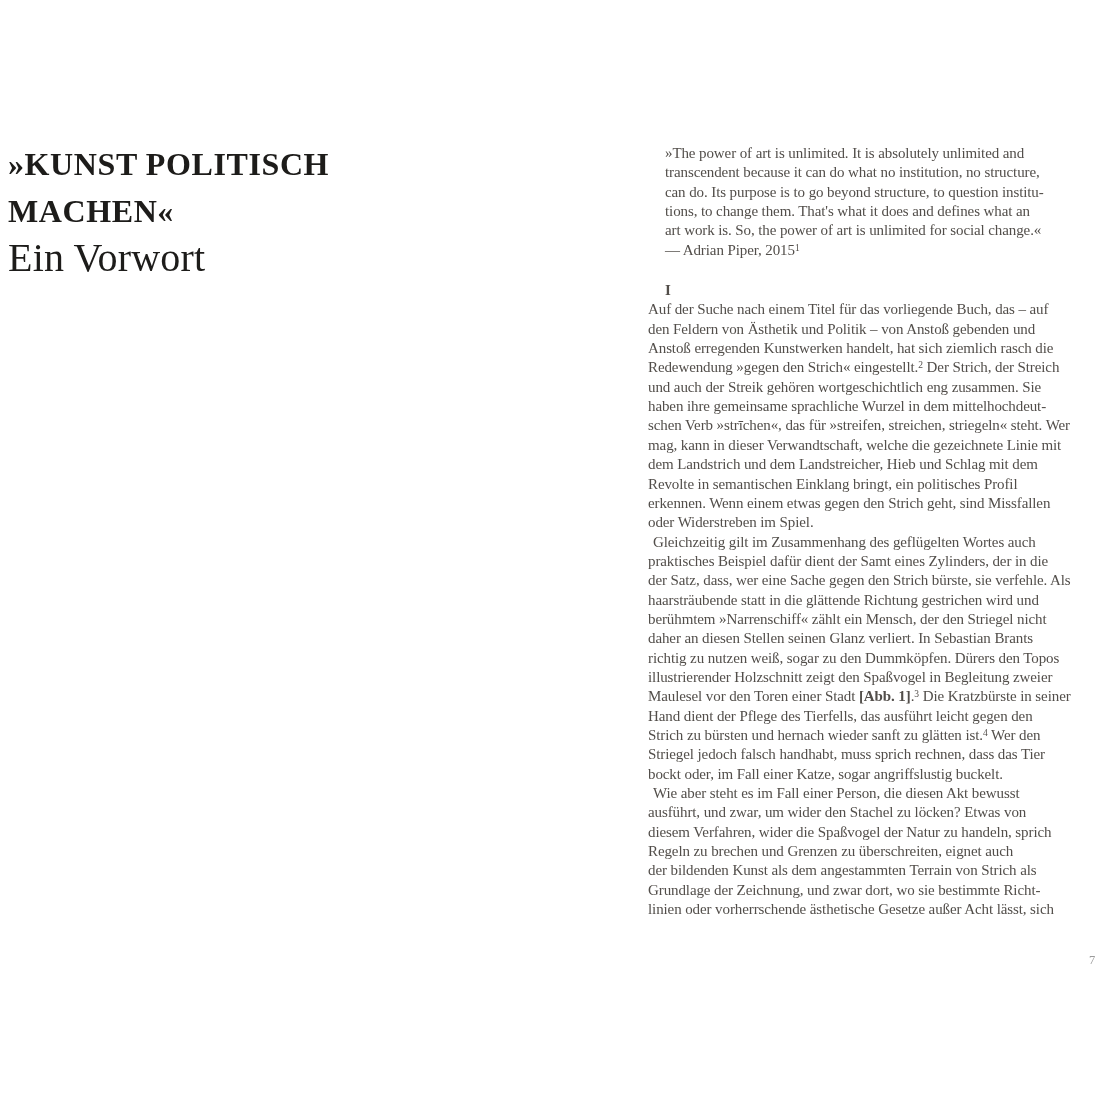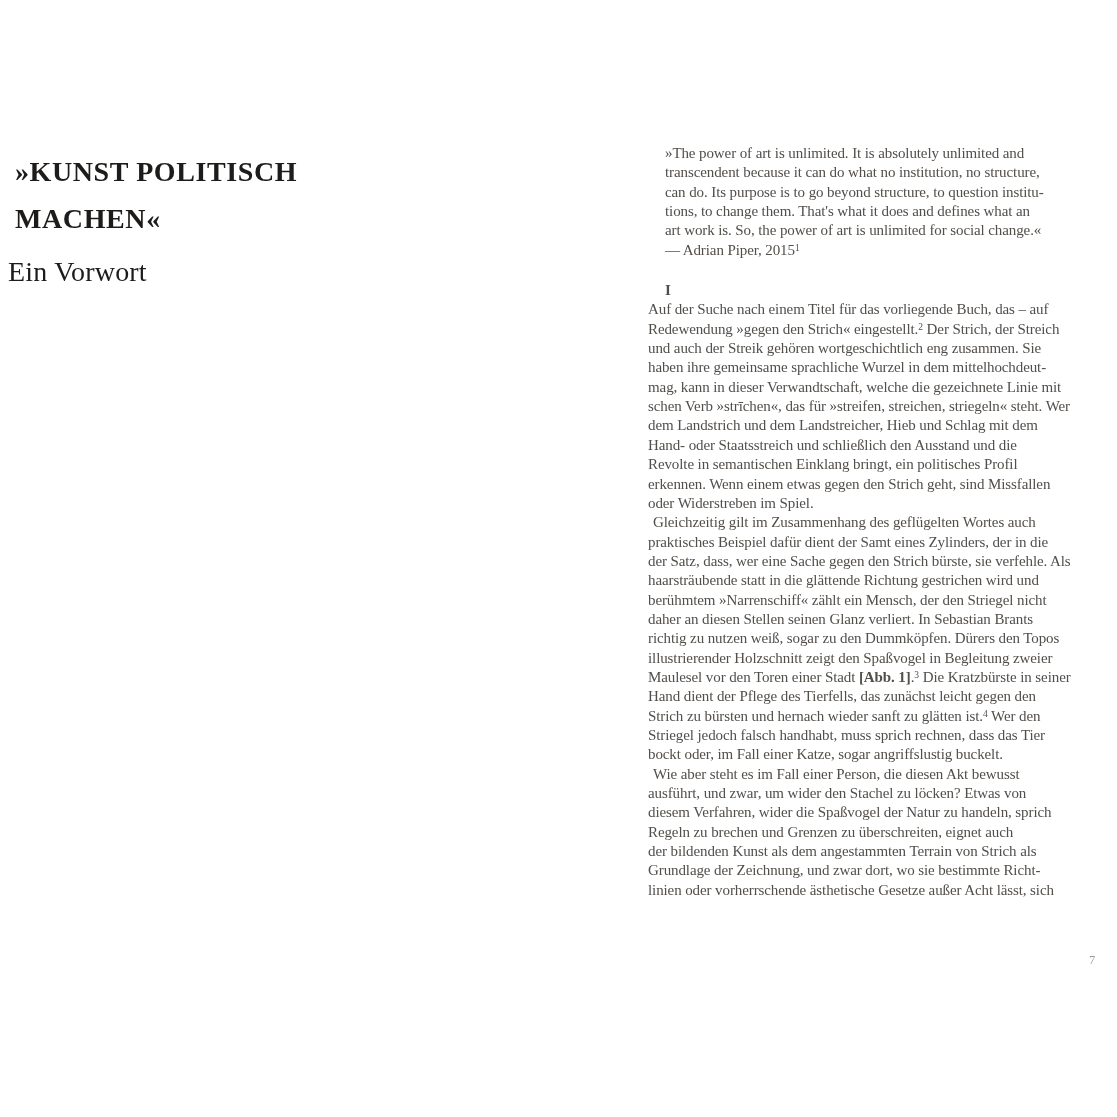--- a/index.html
+++ b/index.html
@@ -15,29 +15,29 @@
     overflow: hidden;
     font-family: "Liberation Serif", "DejaVu Serif", serif;
   }
   .title-block {
     position: absolute;
     left: 8px;
     top: 141px;
     color: var(--title-color, #1d1c1a);
   }
   .title {
-    margin: 7px;
-    font-size: 28px;
+    margin: 0;
+    font-size: 32px;
     line-height: 47px;
     font-weight: 700;
     letter-spacing: 0.6px;
   }
   .title-line { display: block; white-space: nowrap; }
   .subtitle {
-    font-size: 28px;
+    font-size: 40px;
     line-height: 45px;
     font-weight: 400;
     letter-spacing: 0.2px;
     white-space: nowrap;
   }
   .text-column {
     position: absolute;
     left: 648px;
     top: 144px;
     width: 466px;
@@ -93,42 +93,43 @@
         <span class="line">transcendent because it can do what no institution, no structure,</span>
         <span class="line">can do. Its purpose is to go beyond structure, to question institu-</span>
         <span class="line">tions, to change them. That's what it does and defines what an</span>
         <span class="line">art work is. So, the power of art is unlimited for social change.«</span>
         <span class="line">— Adrian Piper, 2015<sup>1</sup></span>
       </blockquote>
     <div class="section-marker">I</div>
     <div class="body-text">
         <p class="para">
           <span class="line">Auf der Suche nach einem Titel für das vorliegende Buch, das – auf</span>
+          <span class="line">den Feldern von Ästhetik und Politik – von Anstoß gebenden und</span>
+          <span class="line">Anstoß erregenden Kunstwerken handelt, hat sich ziemlich rasch die</span>
           <span class="line">Redewendung »gegen den Strich« eingestellt.<sup>2</sup> Der Strich, der Streich</span>
           <span class="line">und auch der Streik gehören wortgeschichtlich eng zusammen. Sie</span>
           <span class="line">haben ihre gemeinsame sprachliche Wurzel in dem mittelhochdeut-</span>
+          <span class="line">schen Verb »strīchen«, das für »streifen, streichen, striegeln« steht. Wer</span>
           <span class="line">mag, kann in dieser Verwandtschaft, welche die gezeichnete Linie mit</span>
-          <span class="line">schen Verb »strīchen«, das für »streifen, streichen, striegeln« steht. Wer</span>
           <span class="line">dem Landstrich und dem Landstreicher, Hieb und Schlag mit dem</span>
-          <span class="line">Hand- oder Staatsstreich und schließlich den Ausstand und die</span>
           <span class="line">Revolte in semantischen Einklang bringt, ein politisches Profil</span>
           <span class="line">erkennen. Wenn einem etwas gegen den Strich geht, sind Missfallen</span>
           <span class="line">oder Widerstreben im Spiel.</span>
         </p>
         <p class="para indent">
           <span class="line">Gleichzeitig gilt im Zusammenhang des geflügelten Wortes auch</span>
           <span class="line">praktisches Beispiel dafür dient der Samt eines Zylinders, der in die</span>
           <span class="line">der Satz, dass, wer eine Sache gegen den Strich bürste, sie verfehle. Als</span>
           <span class="line">haarsträubende statt in die glättende Richtung gestrichen wird und</span>
           <span class="line">berühmtem »Narrenschiff« zählt ein Mensch, der den Striegel nicht</span>
           <span class="line">daher an diesen Stellen seinen Glanz verliert. In Sebastian Brants</span>
           <span class="line">richtig zu nutzen weiß, sogar zu den Dummköpfen. Dürers den Topos</span>
           <span class="line">illustrierender Holzschnitt zeigt den Spaßvogel in Begleitung zweier</span>
           <span class="line">Maulesel vor den Toren einer Stadt <strong>[Abb. 1]</strong>.<sup>3</sup> Die Kratzbürste in seiner</span>
-          <span class="line">Hand dient der Pflege des Tierfells, das zunächst leicht gegen den</span>
+          <span class="line">Hand dient der Pflege des Tierfells, das ausführt leicht gegen den</span>
           <span class="line">Strich zu bürsten und hernach wieder sanft zu glätten ist.<sup>4</sup> Wer den</span>
           <span class="line">Striegel jedoch falsch handhabt, muss sprich rechnen, dass das Tier</span>
           <span class="line">bockt oder, im Fall einer Katze, sogar angriffslustig buckelt.</span>
         </p>
         <p class="para indent">
           <span class="line">Wie aber steht es im Fall einer Person, die diesen Akt bewusst</span>
           <span class="line">ausführt, und zwar, um wider den Stachel zu löcken? Etwas von</span>
           <span class="line">diesem Verfahren, wider die Spaßvogel der Natur zu handeln, sprich</span>
           <span class="line">Regeln zu brechen und Grenzen zu überschreiten, eignet auch</span>
           <span class="line">der bildenden Kunst als dem angestammten Terrain von Strich als</span>

